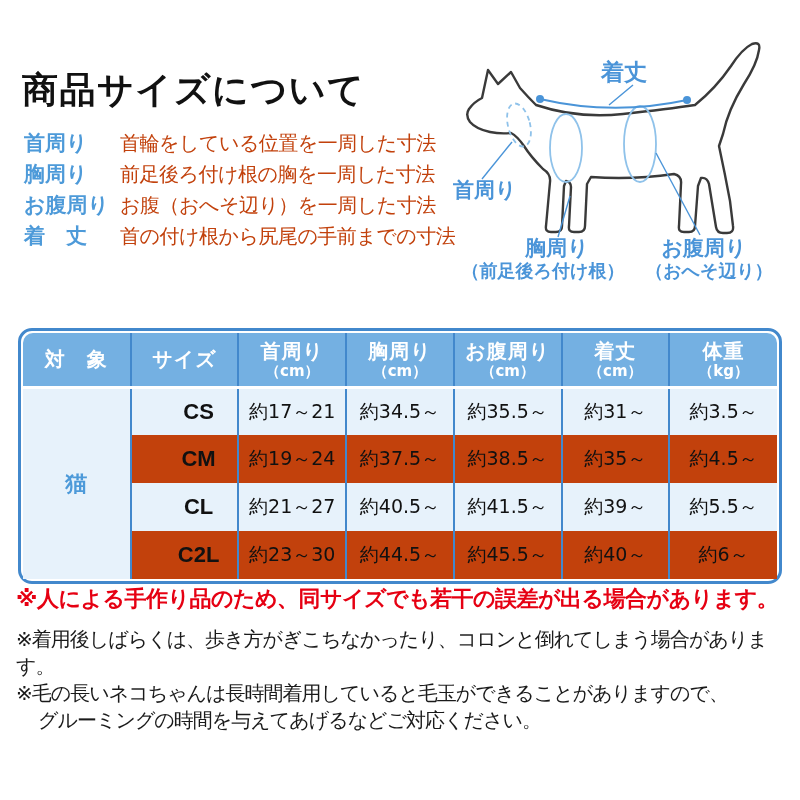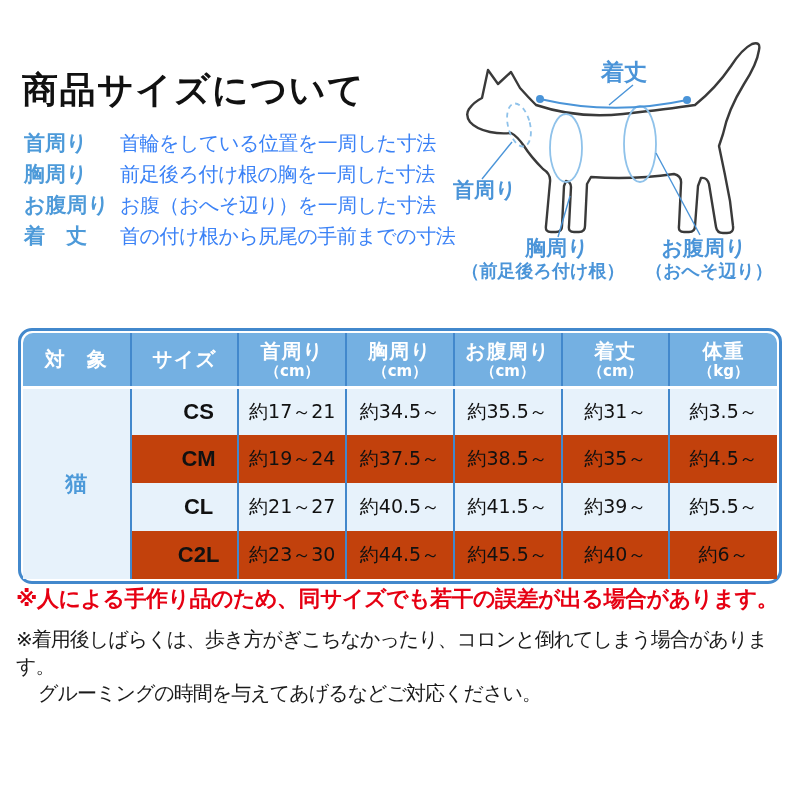--- a/index.html
+++ b/index.html
@@ -19,21 +19,21 @@
   .stage{position:relative;width:800px;height:800px;overflow:hidden;background:#fff;}
 
   
   .page-title{position:absolute;left:22px;top:66px;font-size:36px;font-weight:800;
     letter-spacing:1.5px;color:#111;}
 
   
   .defs{position:absolute;left:24px;top:129px;width:430px;}
   .def-row{display:flex;align-items:baseline;height:31px;}
   .def-term{flex:0 0 96px;font-size:21px;font-weight:700;color:var(--accent-blue);}
-  .def-desc{font-size:20px;color:#3b82f6;letter-spacing:-0.5px;white-space:nowrap;}
+  .def-desc{font-size:20px;color:#c2410c;letter-spacing:-0.5px;white-space:nowrap;}
 
   
   .diagram{position:absolute;left:428px;top:26px;width:372px;height:284px;}
   .cat-body{fill:#fff;stroke:var(--cat-outline);stroke-width:2.4;stroke-linejoin:round;stroke-linecap:round;}
   .girth{fill:none;stroke:var(--ellipse-blue);stroke-width:1.8;}
   .girth.dashed{stroke-dasharray:5 4;}
   .measure-line{fill:none;stroke:var(--measure-blue);stroke-width:1.8;}
   .measure-dot{fill:var(--measure-blue);}
   .pointer{fill:none;stroke:var(--measure-blue);stroke-width:1.4;}
   .dlabel{font-size:21px;font-weight:700;fill:var(--measure-blue);
@@ -218,17 +218,18 @@
   </div>
 
   <div class="notes">
     <div class="note warning">※人による手作り品のため、同サイズでも若干の誤差が出る場合があります。</div>
     <div class="note">
       <div>※着用後しばらくは、歩き方がぎこちなかったり、コロンと倒れてしまう場合があります。</div>
     </div>
     <div class="note">
     </div>
     <div class="note">
+      <div>※毛の長いネコちゃんは長時間着用していると毛玉ができることがありますので、</div>
       <div class="cont">グルーミングの時間を与えてあげるなどご対応ください。</div>
     </div>
   </div>
 
 </div>
 
 </body></html>

